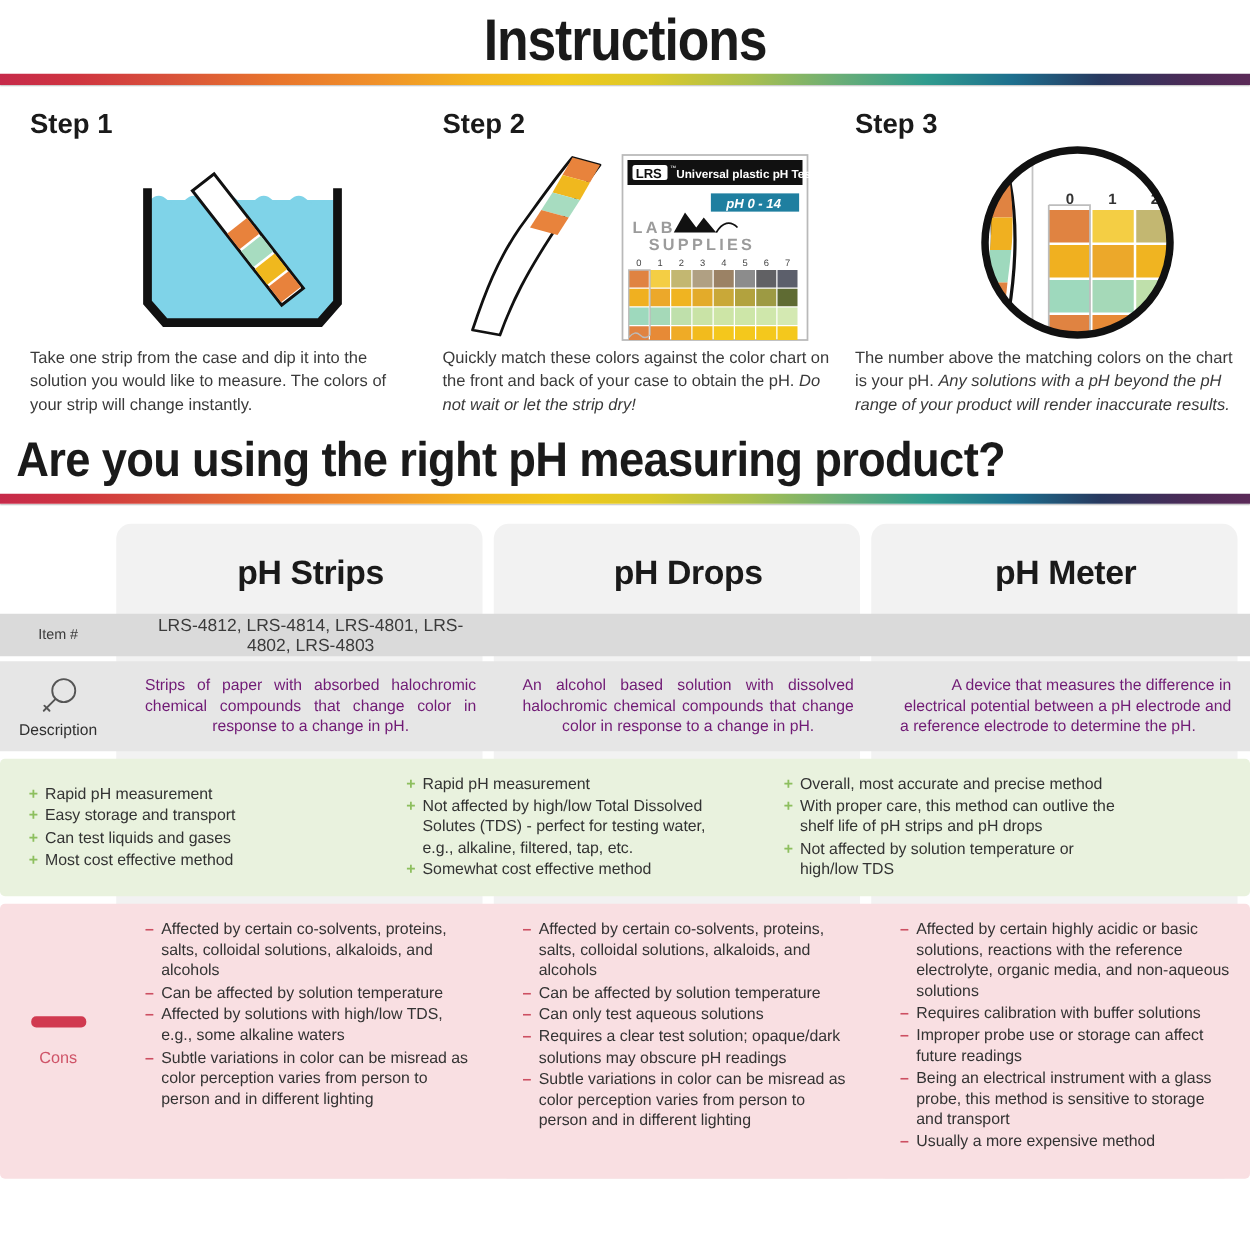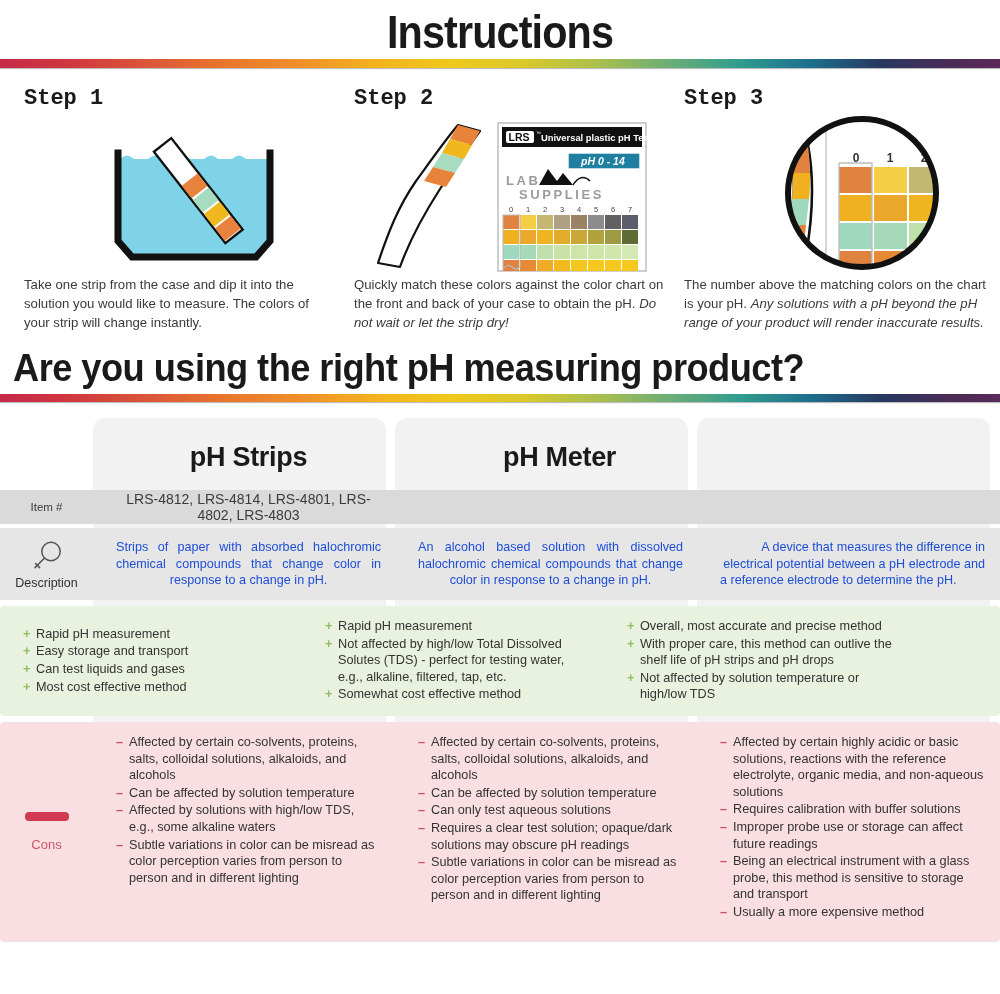--- a/index.html
+++ b/index.html
@@ -48,21 +48,20 @@
   
   .steps {
     display: flex;
     width: 1000px;
     padding: 18px 14px 0 14px;
   }
   .step { width: 333px; padding: 0 10px; position: relative; }
   .step-title {
     font-size: 22px; font-weight: bold; color: #1a1a1a;
     margin-bottom: 4px;
-    font-family: Liberation Mono, monospace;
   }
   .step-art { height: 150px; position: relative; }
   .step-text {
     font-size: 13.2px;
     line-height: 19px;
     color: #3a3a3a;
     margin-top: 10px;
   }
   .step-text em { font-style: italic; }
 
@@ -113,21 +112,21 @@
 
   .col-header {
     font-size: 27px; font-weight: bold; color: #1a1a1a;
     text-align: center;
     letter-spacing: -0.3px;
   }
   .item-label { font-size: 11.5px; color: #3b3b3b; }
   .item-value { font-size: 14px; color: #3b3b3b; text-align: center; }
   .desc-label { font-size: 12.5px; color: #2f2f2f; margin-top: 3px; }
   .desc-text {
-    font-size: 12.6px; line-height: 16.5px; color: #1d4ed8;
+    font-size: 12.6px; line-height: 16.5px; color: #701a75;
     text-align: justify; text-align-last: center;
     hyphens: manual;
   }
   .pros-label { font-size: 13px; color: #8bbf63; margin-top: 2px; }
   .cons-label { font-size: 13px; color: #cf5468; margin-top: 2px; }
 
   ul.bullets { list-style: none; }
   ul.bullets li {
     font-size: 12.7px;
     line-height: 16.6px;
@@ -343,20 +342,23 @@
     <div class="rowband band-pros" style="top:196px; height:110px; border-radius:4px;"></div>
     <div class="rowband band-cons" style="top:312px; height:220px; border-radius:4px;"></div>
 
     <div class="row" style="top:16px; height:62px;">
       <div class="rowlabel"></div>
       <div class="spacer"></div>
       <div class="cell" style="display:flex;align-items:center;justify-content:center">
         <div class="col-header">pH Strips</div>
       </div>
       <div class="spacer"></div>
+      <div class="cell" style="display:flex;align-items:center;justify-content:center">
+        <div class="col-header">pH Drops</div>
+      </div>
       <div class="spacer"></div>
       <div class="cell" style="display:flex;align-items:center;justify-content:center">
         <div class="col-header">pH Meter</div>
       </div>
     </div>
 
     <div class="row" style="top:80px; height:34px; align-items:center;">
       <div class="rowlabel">
         <span class="item-label">Item #</span>
       </div>

